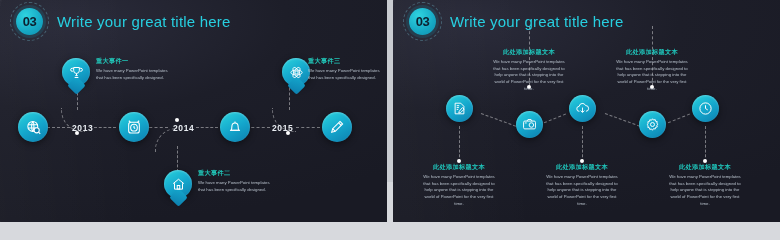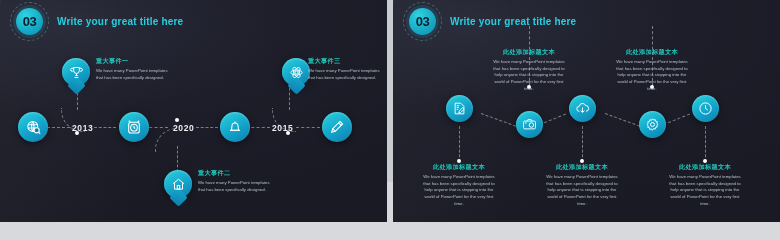--- a/index.html
+++ b/index.html
@@ -43,21 +43,21 @@
     background: radial-gradient(circle at 35% 28%, #2fd3e0 0%, #16a8c4 60%, #0f8fae 100%);
     color: #0c2030; font-size: 13px; font-weight: bold;
     display: flex; align-items: center; justify-content: center;
     box-shadow: 0 0 0 3px rgba(23,150,180,0.18);
     letter-spacing: -0.5px;
   }
   .badge-ring {
     position:absolute; left: 10px; top: 2px; width: 39px; height: 39px; border-radius:50%;
     border: 1px dashed rgba(120,200,220,0.35);
   }
-  .title { color: #27cfe0; font-size: 10px; font-weight: bold; letter-spacing: 0.2px; white-space: nowrap; }
+  .title { color: #27cfe0; font-size: 15px; font-weight: normal; letter-spacing: 0.2px; white-space: nowrap; }
 
   
   .node {
     position: absolute; border-radius: 50%;
     background: linear-gradient(150deg, #2ad4dd 0%, #14a6cc 52%, #0d7fae 100%);
     display: flex; align-items: center; justify-content: center;
     box-shadow: 0 2px 7px rgba(0,0,0,0.45), inset 0 1px 2px rgba(255,255,255,0.25);
     z-index: 4;
   }
   .node svg { display:block; }
@@ -109,21 +109,21 @@
 
     <div class="curve" style="left:155px; top:128px; width:22px; height:24px; border-radius:22px 0 0 0; border-bottom:none; border-right:none;"></div>
     <div class="vline" style="left:177px; top:146px; height:26px;"></div>
     <div class="dot" style="left:175px; top:118px;"></div>
 
     <div class="curve" style="left:272px; top:108px; width:24px; height:24px; border-radius:0 0 0 22px; border-top:none; border-right:none;"></div>
     <div class="vline" style="left:289px; top:78px; height:32px;"></div>
     <div class="dot" style="left:286px; top:131px;"></div>
 
     <div class="year" style="left:72px; top:123px;">2013</div>
-    <div class="year" style="left:173px; top:123px;">2020</div>
+    <div class="year" style="left:173px; top:123px;">2014</div>
     <div class="year" style="left:272px; top:123px;">2015</div>
 
     <div class="node" style="left:18px; top:112px; width:30px; height:30px;">
       <span>
         <svg width="17" height="17" viewBox="0 0 24 24" fill="none" stroke="#fff" stroke-width="1.5">
           <circle cx="11" cy="10.5" r="7"></circle>
           <path d="M4.3 8.2h13.4M4.3 12.8h13.4M11 3.5c-2.2 2.1-2.2 11.9 0 14M11 3.5c2.2 2.1 2.2 11.9 0 14"></path>
           <circle cx="16.5" cy="16" r="3.6" fill="#0d7fae"></circle>
           <path d="M19.2 18.7l2.3 2.3"></path>
         </svg>

